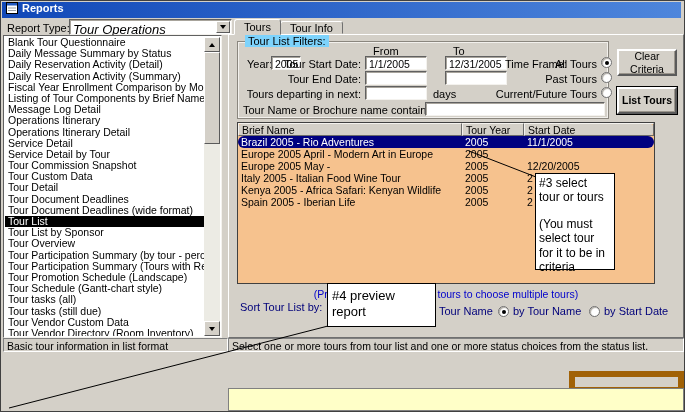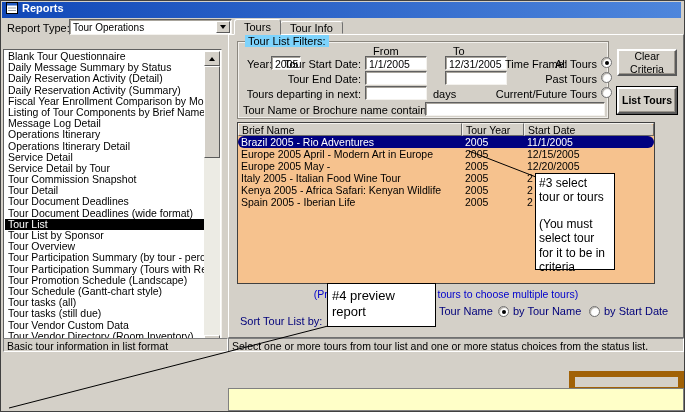--- a/index.html
+++ b/index.html
@@ -25,40 +25,40 @@
            background: #fff; border: 1px solid #707070; box-shadow: inset 1px 1px 1px #b0aca4; }
   .radio.on::after { content: ""; position: absolute; left: 2.5px; top: 2.5px;
                      width: 4px; height: 4px; border-radius: 50%; background: #000; }
   .tab { position: absolute; background: #D4D0C8; border: 1px solid;
          border-color: #fff #707070 #D4D0C8 #fff; border-top-left-radius: 3px;
          border-top-right-radius: 3px; padding: 0 9px; }
   .panel { position: absolute; left: 227px; top: 33px; width: 456px; height: 304px;
            background: #D4D0C8; border: 1px solid; border-color: #fff #707070 #707070 #fff; }
   .groupbox { position: absolute; left: 236px; top: 40px; width: 372px; height: 78px;
               border: 1px solid #8a867e; box-shadow: inset 0 0 0 1px #f2f0ec; }
-  .listbox { position: absolute; left: 2px; top: 48px; width: 219px; height: 303px;
+  .listbox { position: absolute; left: 2px; top: 34px; width: 219px; height: 303px;
              background: #fff; border: 1px solid; border-color: #606060 #f4f2ee #f4f2ee #606060; }
   .listitems { position: absolute; left: 1px; top: 1px; right: 17px; bottom: 1px; overflow: hidden; }
   .listitem { height: 11.2px; line-height: 11.2px; font-size: 10.5px; padding-left: 3px;
               white-space: nowrap; overflow: hidden; }
   .listitem.sel { background: #000000; color: #fff; }
   .scrollbar { position: absolute; top: 1px; right: 1px; width: 16px; bottom: 1px; background: #ECEBE4; }
   .scrollbtn { position: absolute; left: 0; width: 16px; height: 15px; background: #D4D0C8;
                border: 1px solid; border-color: #fff #5a5a5a #5a5a5a #fff;
                display: flex; align-items: center; justify-content: center; }
   .thumb { position: absolute; left: 0; top: 15px; width: 16px; height: 92px; background: #D4D0C8;
            border: 1px solid; border-color: #fff #5a5a5a #5a5a5a #fff; }
   .tri-up { width: 0; height: 0; border-left: 3px solid transparent; border-right: 3px solid transparent;
             border-bottom: 4px solid #000; }
   .tri-down { width: 0; height: 0; border-left: 3px solid transparent; border-right: 3px solid transparent;
               border-top: 4px solid #000; }
   .combo { position: absolute; left: 68px; top: 18px; width: 163px; height: 16px; background: #fff;
            border: 1px solid; border-color: #606060 #f4f2ee #f4f2ee #606060;
            box-shadow: inset 1px 1px 0 #a8a49c; }
-  .combo-text { position: absolute; left: 3px; top: 2px; font-size: 10px; white-space: nowrap; }
+  .combo-text { position: absolute; left: 3px; top: 2px; font-size: 13px; white-space: nowrap; font-style: italic; }
   .combo-btn { position: absolute; right: 1px; top: 1px; width: 14px; height: 12px; background: #D4D0C8;
                border: 1px solid; border-color: #fff #5a5a5a #5a5a5a #fff;
                display: flex; align-items: center; justify-content: center; }
   .table { position: absolute; left: 236px; top: 121px; width: 418px; height: 162px;
            border: 1px solid #404040; background: #F6C28E; overflow: hidden; }
   .trow { display: flex; height: 12px; font-size: 10.5px; border-radius: 6px; }
   .trow > div { white-space: nowrap; overflow: hidden; padding: 0 0 0 3px; }
   .thead { height: 13px; background: #D4D0C8; }
   .thead > div { border: 1px solid; border-color: #f4f2ee #6a6a6a #6a6a6a #f4f2ee; }
   .c-name { width: 224px; } .c-year { width: 62px; } .c-start { width: 130px; }
@@ -114,20 +114,21 @@
       <div class="listitem">Daily Reservation Activity (Detail)</div>
       <div class="listitem">Daily Reservation Activity (Summary)</div>
       <div class="listitem">Fiscal Year Enrollment Comparison by Month</div>
       <div class="listitem">Listing of Tour Components by Brief Name</div>
       <div class="listitem">Message Log Detail</div>
       <div class="listitem">Operations Itinerary</div>
       <div class="listitem">Operations Itinerary Detail</div>
       <div class="listitem">Service Detail</div>
       <div class="listitem">Service Detail by Tour</div>
       <div class="listitem">Tour Commission Snapshot</div>
+      <div class="listitem">Tour Custom Data</div>
       <div class="listitem">Tour Detail</div>
       <div class="listitem">Tour Document Deadlines</div>
       <div class="listitem">Tour Document Deadlines (wide format)</div>
       <div class="listitem sel">Tour List</div>
       <div class="listitem">Tour List by Sponsor</div>
       <div class="listitem">Tour Overview</div>
       <div class="listitem">Tour Participation Summary (by tour - percentage of r</div>
       <div class="listitem">Tour Participation Summary (Tours with Reservations</div>
       <div class="listitem">Tour Promotion Schedule (Landscape)</div>
       <div class="listitem">Tour Schedule (Gantt-chart style)</div>
@@ -190,21 +191,20 @@
       <div class="c-start">Start Date</div>
     </div>
     <div class="trow rsel">
       <div class="c-name">Brazil 2005 - Rio Adventures</div>
       <div class="c-year">2005</div>
       <div class="c-start">11/1/2005</div>
     </div>
     <div class="trow">
       <div class="c-name">Europe 2005 April - Modern Art in Europe</div>
       <div class="c-year">2005</div>
-      <div class="c-start">12/15/2005</div>
     </div>
     <div class="trow">
       <div class="c-name">Europe 2005 May -</div>
       <div class="c-year">2005</div>
       <div class="c-start">12/20/2005</div>
     </div>
     <div class="trow">
       <div class="c-name">Italy 2005 - Italian Food Wine Tour</div>
       <div class="c-year">2005</div>
       <div class="c-start">2</div>
@@ -216,21 +216,21 @@
     </div>
     <div class="trow">
       <div class="c-name">Spain 2005 - Iberian Life</div>
       <div class="c-year">2005</div>
       <div class="c-start">2</div>
     </div>
   </div>
 
   <div class="hint">(Press Ctrl while selecting tours to choose multiple tours)</div>
 
-  <div class="lbl navy" style="left:239px; top:314px;">Sort Tour List by:</div>
+  <div class="lbl navy" style="left:239px; top:300px;">Sort Tour List by:</div>
   <div class="lbl navy" style="left:438px; top:304px;">Tour Name</div>
   <div class="radio on" style="left:497px; top:305px;"></div>
   <div class="lbl navy" style="left:512px; top:304px;">by Tour Name</div>
   <div class="radio" style="left:588px; top:305px;"></div>
   <div class="lbl navy" style="left:603px; top:304px;">by Start Date</div>
 
   <div class="statuscell" style="left:2px; width:225px;">Basic tour information in list format</div>
   <div class="statuscell" style="left:227px; width:456px;">Select one or more tours from tour list and one or more status choices from the status list.</div>
 
   <div class="tours-labelbox">Tours:</div>

